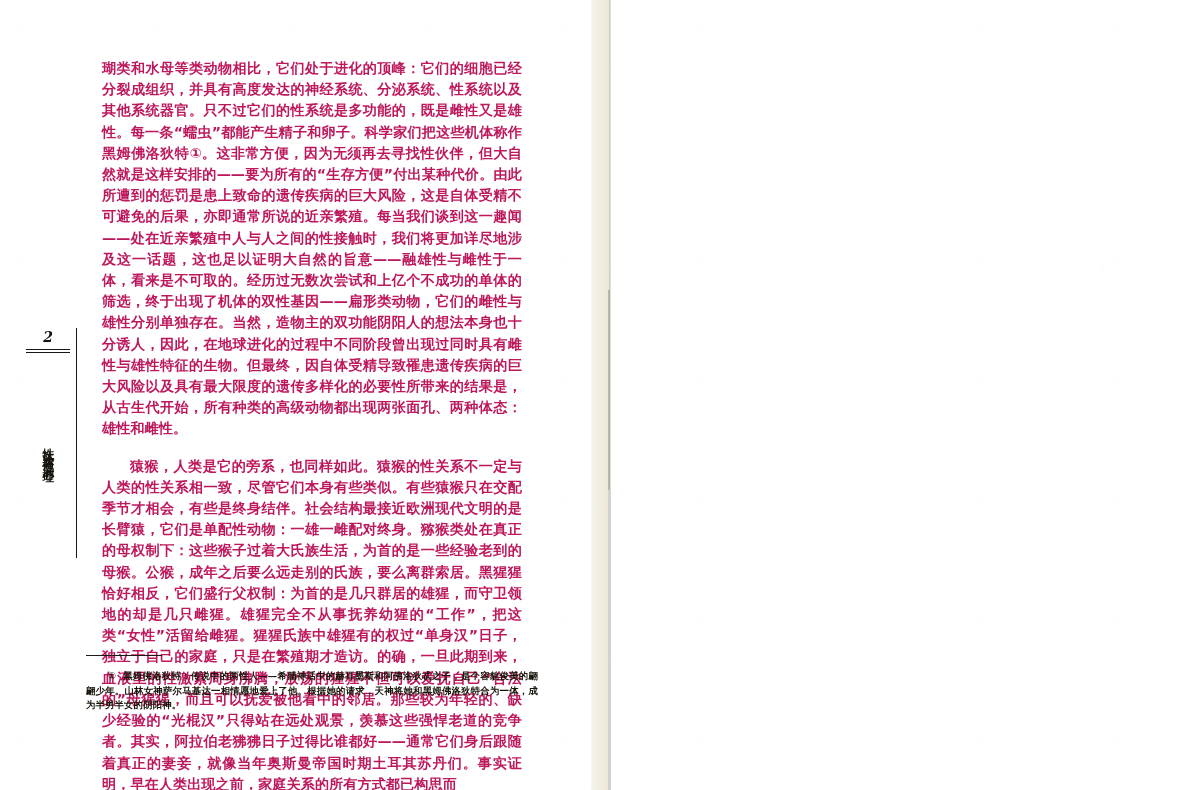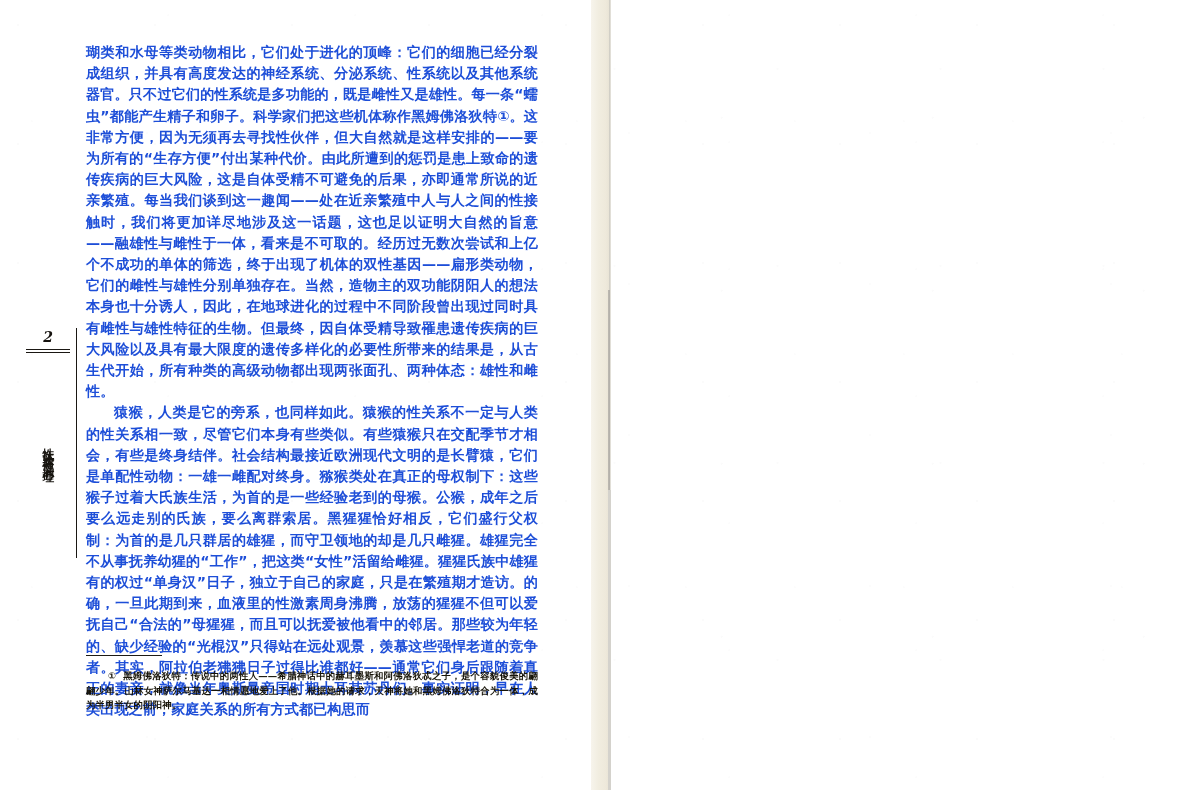--- a/index.html
+++ b/index.html
@@ -135,29 +135,29 @@
   }
 
   
   .col {
     position: absolute;
     color: #14120e;
   }
   #col-left  { left: 86px;  top: 42px; width: 452px; }
 
   p.body {
-    margin: 0;
+    margin: 16px;
     font-family: "DejaVu Sans", "Liberation Sans", sans-serif;
     font-weight: 700;
     font-size: 14.1px;
     line-height: 21.2px;
     letter-spacing: .1px;
     text-align: justify;
     text-justify: inter-character;
-    color: #1d4ed8;
+    color: #be185d;
     text-indent: 0;
   }
   p.body.indent { text-indent: 28px; }
 
   
   .footnotes {
     position: absolute;
     width: 452px;
   }
   #footnotes-left  { left: 86px;  top: 655px; }

